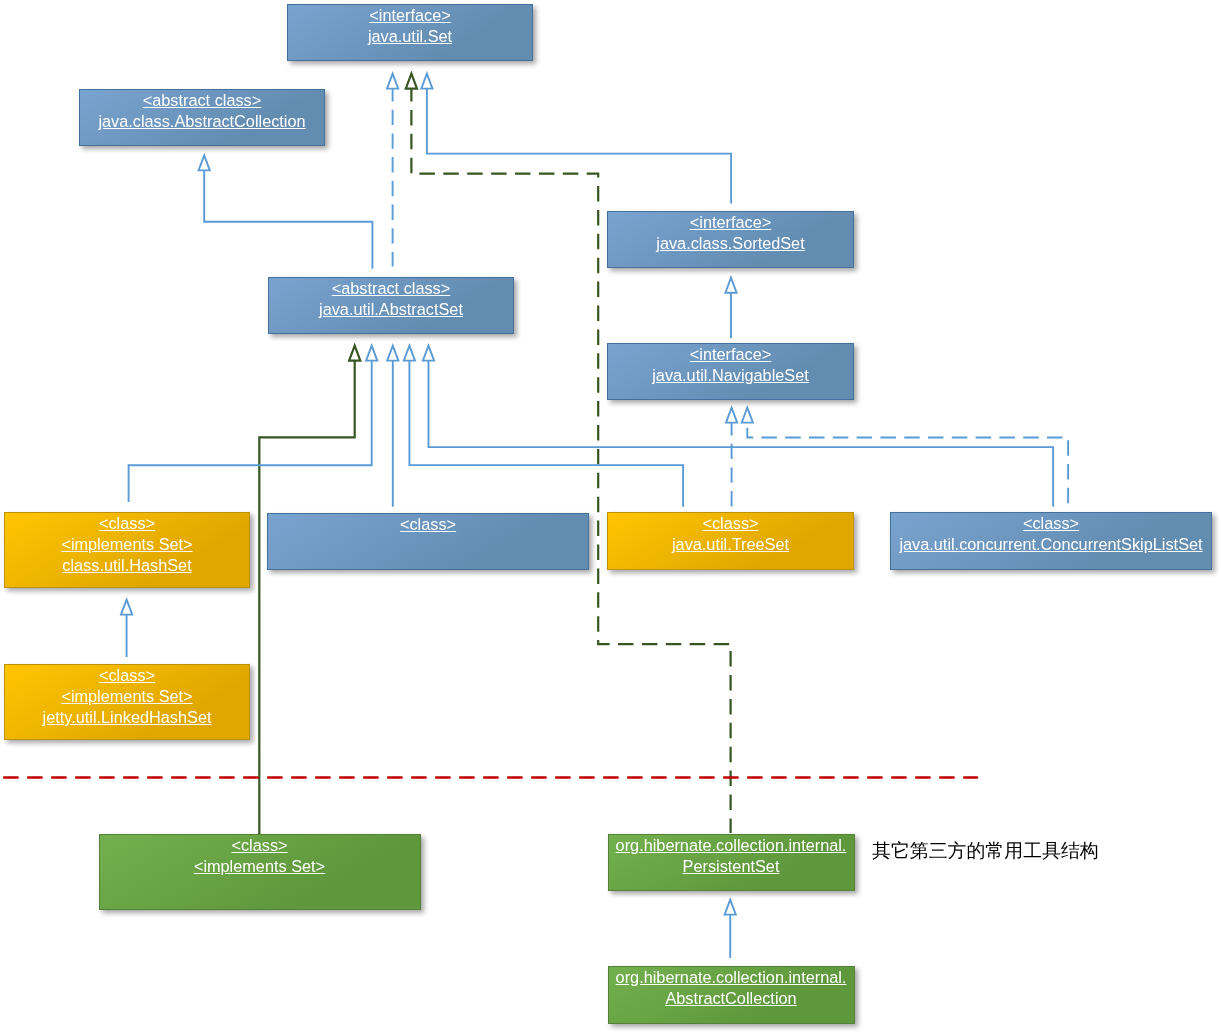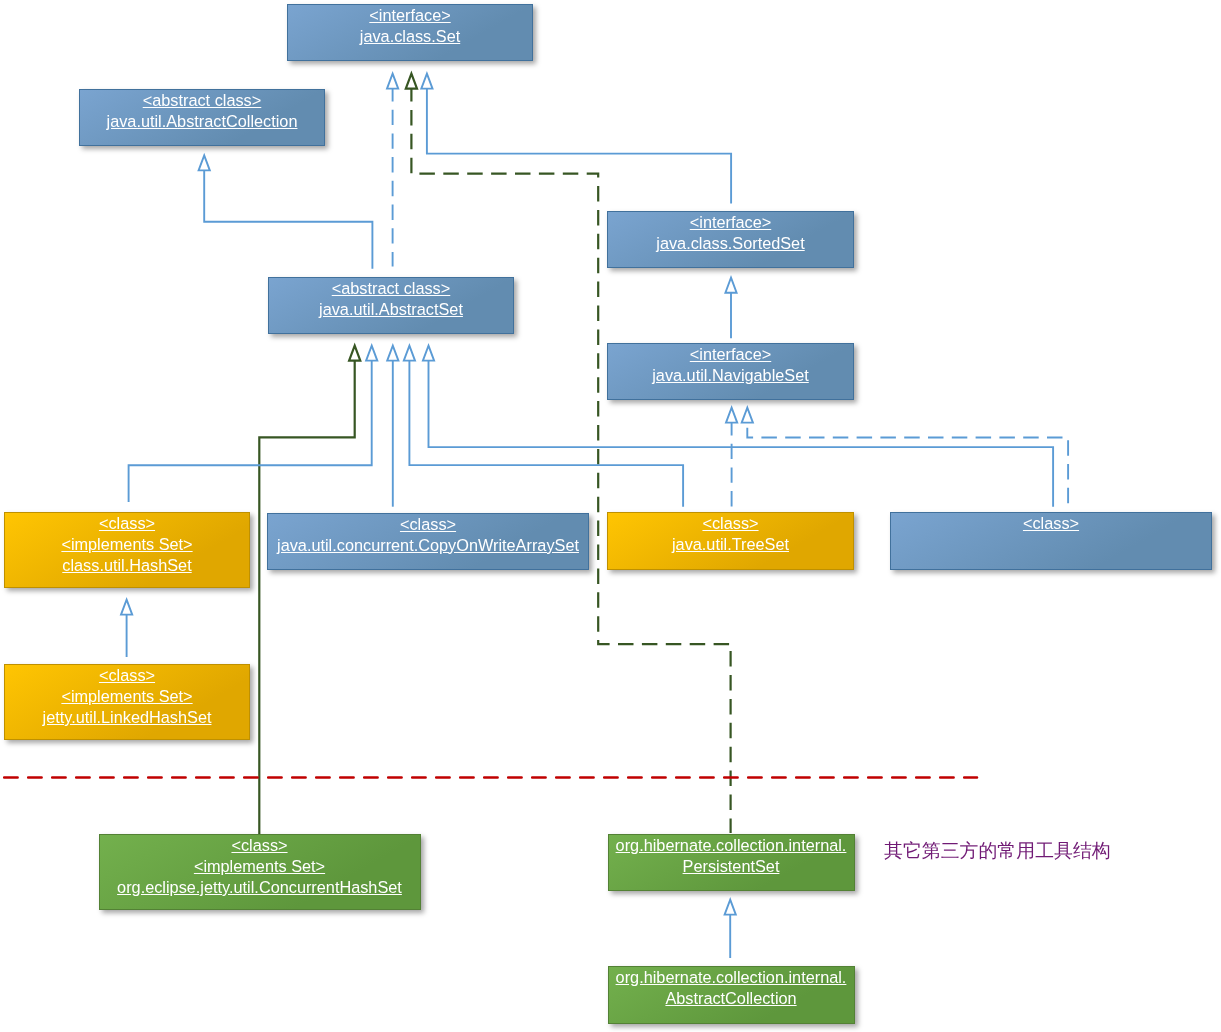--- a/index.html
+++ b/index.html
@@ -14,23 +14,22 @@
     display:flex; flex-direction:column; align-items:center; justify-content:flex-start;
     color:#ffffff; font-size:16.3px; line-height:21px; white-space:nowrap; text-align:center;
     box-shadow:3px 3px 5px rgba(0,0,0,0.35);
     text-decoration:underline;
   }
   .node .ln { display:block; }
   .k-interface   { background:linear-gradient(150deg,#7AA4D0 0%,#628CB0 72%); border:1px solid #41719C; }
   .k-jdk-class   { background:linear-gradient(150deg,#FFC502 0%,#E0A700 72%); border:1px solid #BF9000; }
   .k-third-party { background:linear-gradient(150deg,#73B04D 0%,#5E973C 72%); border:1px solid #538135; }
   #note {
-    position:absolute; color:#701a75; font-size:18.9px; white-space:nowrap;
+    position:absolute; color:#000000; font-size:18.9px; white-space:nowrap;
     font-family:"DejaVu Sans", sans-serif;
-    margin-left:12px;
   }
 </style>
 </head>
 <body>
 
 <div id="stage">
 
   <svg id="links" viewBox="0 0 1221 1032" width="1221" height="1032" xmlns="http://www.w3.org/2000/svg">
     <g id="edge-layer">
         <g>
@@ -89,63 +88,62 @@
           <polyline points="730.2,912 730.2,958" fill="none" stroke="#5B9BD5" stroke-width="1.9" stroke-linecap="butt" stroke-linejoin="miter"></polyline>
           <path d="M 730.2 899.6 L 735.8000000000001 914.6 L 724.6 914.6 Z" fill="#ffffff" stroke="#5B9BD5" stroke-width="1.9" stroke-linejoin="miter"></path>
         </g>
       </g>
     <line id="divider" x1="4.2" y1="777.5" x2="977" y2="777.5" stroke="#C00000" stroke-width="2.6" stroke-dasharray="13.4 10.6" stroke-linecap="round"></line>
   </svg>
 
   <div id="nodes">
       <div class="node k-interface" style="left: 287px; top: 4px; width: 246px; height: 57px;">
         <span class="ln">&lt;interface&gt;</span>
-        <span class="ln">java.class.Set</span>
+        <span class="ln">java.util.Set</span>
       </div>
       <div class="node k-interface" style="left: 79px; top: 88.5px; width: 246px; height: 57px;">
         <span class="ln">&lt;abstract class&gt;</span>
-        <span class="ln">java.util.AbstractCollection</span>
+        <span class="ln">java.class.AbstractCollection</span>
       </div>
       <div class="node k-interface" style="left: 268px; top: 277px; width: 246px; height: 57px;">
         <span class="ln">&lt;abstract class&gt;</span>
         <span class="ln">java.util.AbstractSet</span>
       </div>
       <div class="node k-interface" style="left: 607px; top: 211px; width: 247px; height: 57px;">
         <span class="ln">&lt;interface&gt;</span>
         <span class="ln">java.class.SortedSet</span>
       </div>
       <div class="node k-interface" style="left: 607px; top: 343px; width: 247px; height: 57px;">
         <span class="ln">&lt;interface&gt;</span>
         <span class="ln">java.util.NavigableSet</span>
       </div>
       <div class="node k-jdk-class" style="left: 4px; top: 512px; width: 246px; height: 76px;">
         <span class="ln">&lt;class&gt;</span>
         <span class="ln">&lt;implements Set&gt;</span>
         <span class="ln">class.util.HashSet</span>
       </div>
       <div class="node k-interface" style="left: 267px; top: 512.5px; width: 322px; height: 57px;">
         <span class="ln">&lt;class&gt;</span>
-        <span class="ln">java.util.concurrent.CopyOnWriteArraySet</span>
       </div>
       <div class="node k-jdk-class" style="left: 607px; top: 512px; width: 247px; height: 58px;">
         <span class="ln">&lt;class&gt;</span>
         <span class="ln">java.util.TreeSet</span>
       </div>
       <div class="node k-interface" style="left: 890px; top: 512px; width: 322px; height: 58px;">
         <span class="ln">&lt;class&gt;</span>
+        <span class="ln">java.util.concurrent.ConcurrentSkipListSet</span>
       </div>
       <div class="node k-jdk-class" style="left: 4px; top: 664px; width: 246px; height: 76px;">
         <span class="ln">&lt;class&gt;</span>
         <span class="ln">&lt;implements Set&gt;</span>
         <span class="ln">jetty.util.LinkedHashSet</span>
       </div>
       <div class="node k-third-party" style="left: 98.5px; top: 834px; width: 322px; height: 76px;">
         <span class="ln">&lt;class&gt;</span>
         <span class="ln">&lt;implements Set&gt;</span>
-        <span class="ln">org.eclipse.jetty.util.ConcurrentHashSet</span>
       </div>
       <div class="node k-third-party" style="left: 607.5px; top: 834px; width: 247px; height: 57px;">
         <span class="ln">org.hibernate.collection.internal.</span>
         <span class="ln">PersistentSet</span>
       </div>
       <div class="node k-third-party" style="left: 607.5px; top: 965.5px; width: 247px; height: 58px;">
         <span class="ln">org.hibernate.collection.internal.</span>
         <span class="ln">AbstractCollection</span>
       </div>
     </div>

